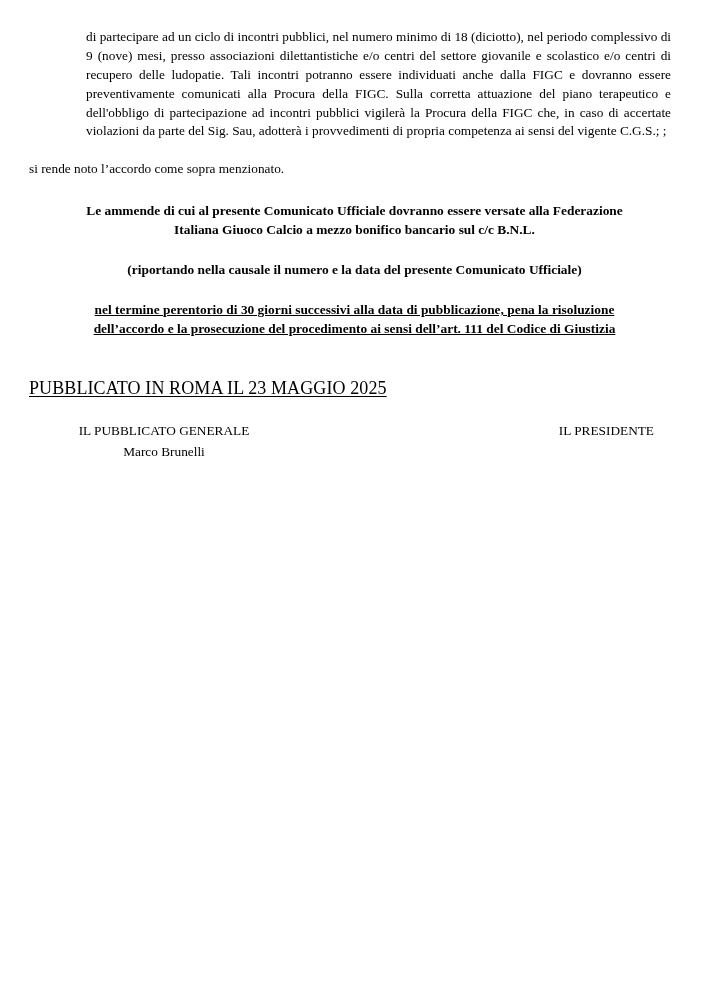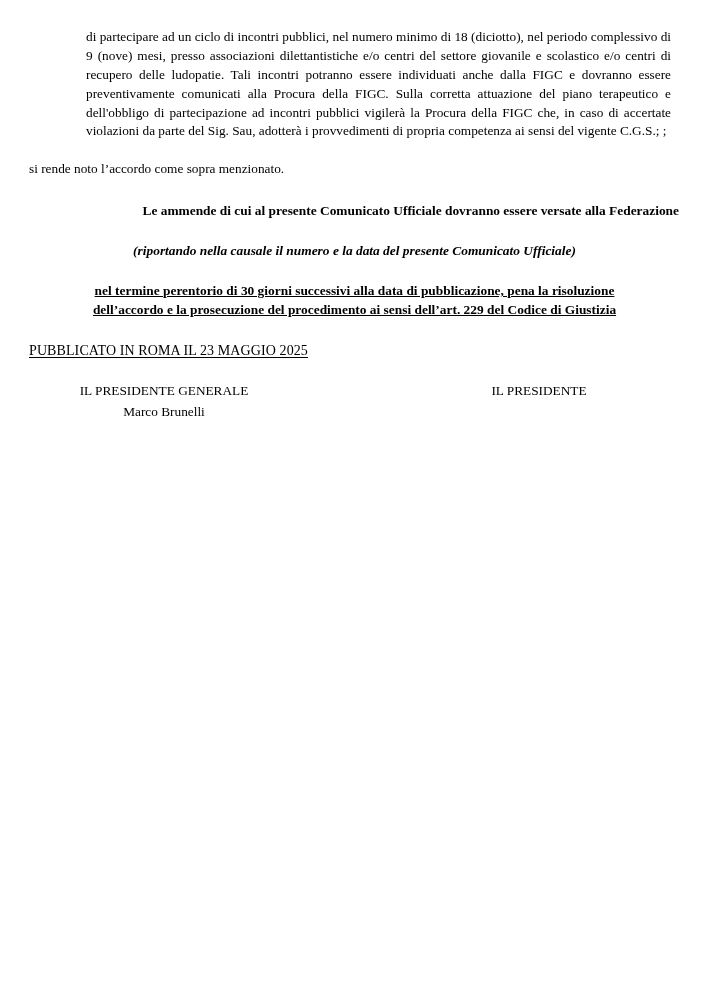--- a/index.html
+++ b/index.html
@@ -36,92 +36,92 @@
     text-align: left;
   }
   .bold-center {
     font-weight: bold;
     text-align: center;
     font-size: 13.4px;
     line-height: 1.42;
   }
   .block-ammende {
     margin: 22px 30px 0 30px;
-    text-align: right;
   }
   .block-iban {
     margin: 21px 30px 0 30px;
   }
   .block-causale {
     margin: 21px 30px 0 30px;
-    font-style: italic;
   }
   .block-termine {
     margin: 21px 24px 11px 24px;
     text-decoration: underline;
   }
   .published {
-    margin: 24px 0 0 29px;
-    font-size: 14px;
+    margin: 40px 0 0 29px;
+    font-size: 18px;
     text-decoration: underline;
     text-underline-offset: 2px;
     letter-spacing: 0.1px;
   }
   .signatures {
     margin: 22px 0 0 0;
     position: relative;
     height: 52px;
   }
   .sig-col {
     position: absolute;
     text-align: center;
     font-size: 13.3px;
     line-height: 1.55;
   }
   .sig-left {
     left: 58px;
     width: 212px;
   }
   .sig-right {
-    left: 449px;
+    left: 474px;
     width: 180px;
+    text-align: right;
   }
   .sig-role {
     white-space: nowrap;
   }
   .sig-name {
     white-space: nowrap;
   }
 </style>
 </head>
 <body>
 
 <div class="page">
 
   <p class="indented-block">di partecipare ad un ciclo di incontri pubblici, nel numero minimo di 18 (diciotto), nel periodo complessivo di 9 (nove) mesi, presso associazioni dilettantistiche e/o centri del settore giovanile e scolastico e/o centri di recupero delle ludopatie. Tali incontri potranno essere individuati anche dalla FIGC e dovranno essere preventivamente comunicati alla Procura della FIGC. Sulla corretta attuazione del piano terapeutico e dell'obbligo di partecipazione ad incontri pubblici vigilerà la Procura della FIGC che, in caso di accertate violazioni da parte del Sig. Sau, adotterà i provvedimenti di propria competenza ai sensi del vigente C.G.S.;  ;</p>
 
   <p class="note-line">si rende noto l’accordo come sopra menzionato.</p>
 
   <div class="bold-center block-ammende">
     <div>Le ammende di cui al presente Comunicato Ufficiale dovranno essere versate alla Federazione</div>
+    <div>Italiana Giuoco Calcio a mezzo bonifico bancario sul c/c B.N.L.</div>
   </div>
 
 
   <div class="bold-center block-causale">(riportando nella causale il numero e la data del presente Comunicato Ufficiale)</div>
 
   <div class="bold-center block-termine">
     <div>nel termine perentorio di 30 giorni successivi alla data di pubblicazione, pena la risoluzione</div>
-    <div>dell’accordo e la prosecuzione del procedimento ai sensi dell’art. 229 del Codice di Giustizia</div>
+    <div>dell’accordo e la prosecuzione del procedimento ai sensi dell’art. 111 del Codice di Giustizia</div>
   </div>
 
   <div class="published">PUBBLICATO IN ROMA IL 23 MAGGIO 2025</div>
 
   <div class="signatures">
     <div class="sig-col sig-left">
-      <div class="sig-role">IL PRESIDENTE GENERALE</div>
+      <div class="sig-role">IL PUBBLICATO GENERALE</div>
       <div class="sig-name">Marco Brunelli</div>
     </div>
     <div class="sig-col sig-right">
       <div class="sig-role">IL PRESIDENTE</div>
     </div>
   </div>
 
 </div>
 
 </body></html>

